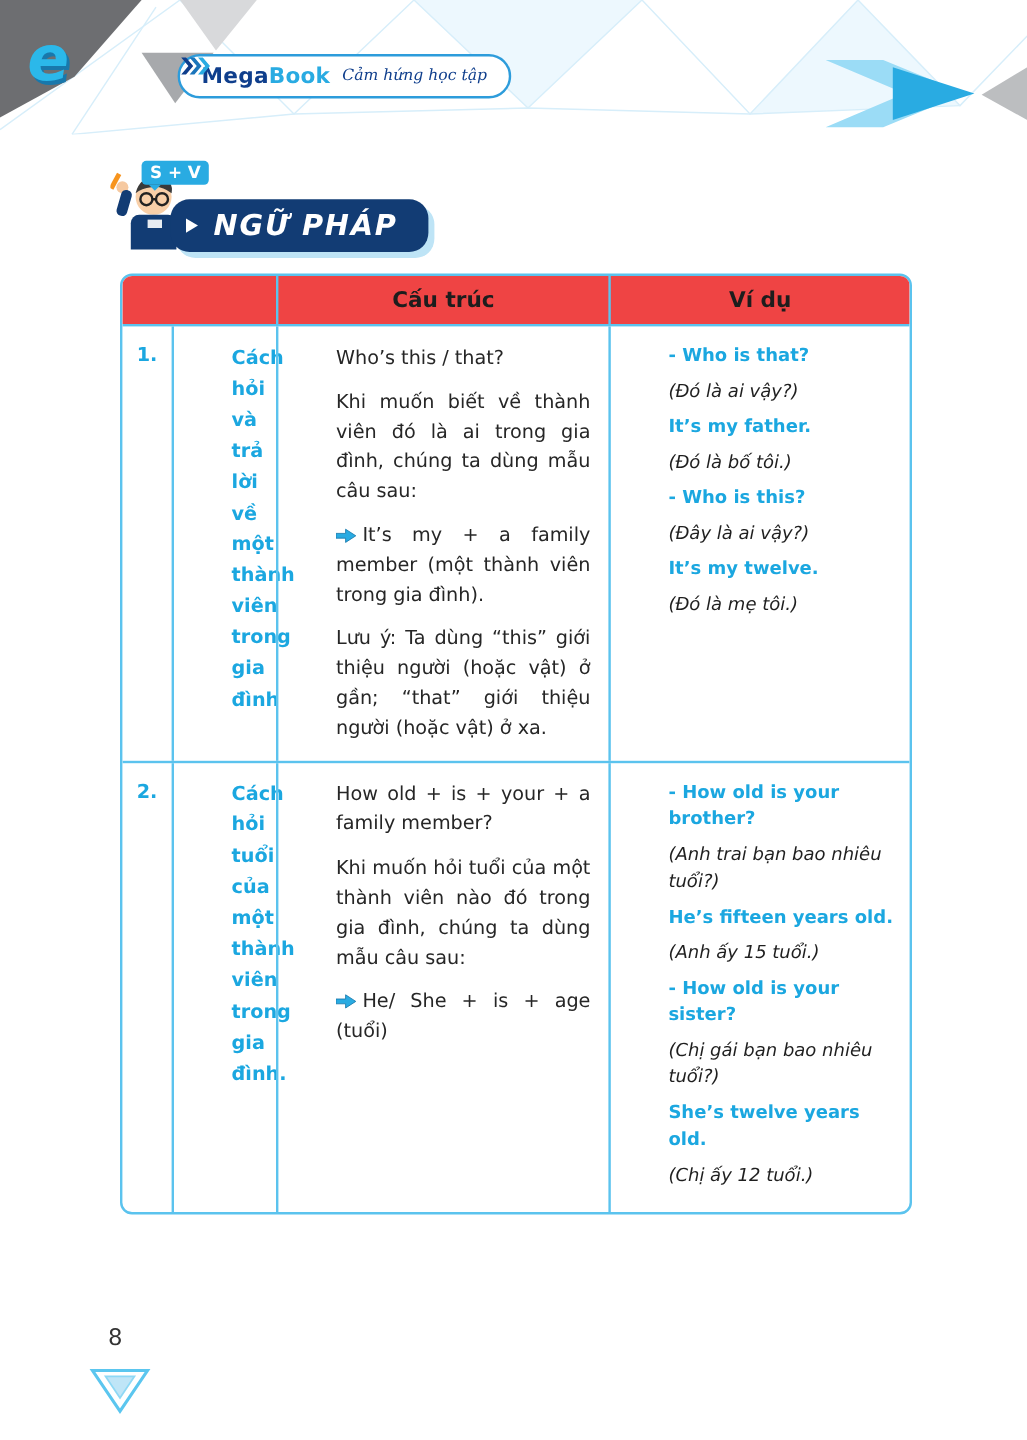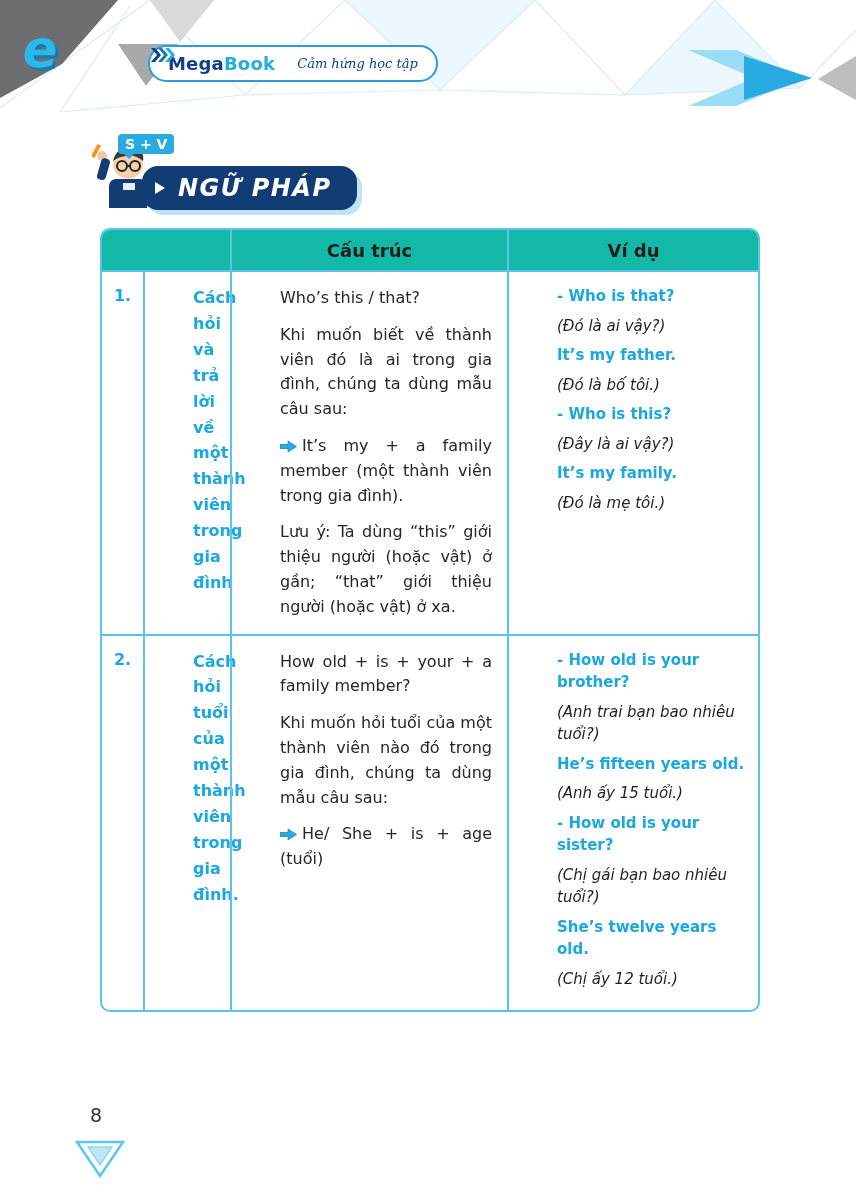--- a/index.html
+++ b/index.html
@@ -9,21 +9,21 @@
     font-family:"DejaVu Sans","Liberation Sans",sans-serif;
   }
 
   
   .header-band { position:absolute; left:0; top:0; width:856px; height:112px; }
   .header-band svg { position:absolute; left:0; top:0; }
 
   .brand-pill {
     position:absolute; left:148px; top:45px; height:37px; z-index:5;
     background:#fff; border:2px solid #2D9CDB; border-radius:20px;
-    display:flex; align-items:center; gap:20px; padding:0 18px;
+    display:flex; align-items:center; gap:8px; padding:0 18px;
   }
   .brand-name { font-size:18px; font-weight:bold; letter-spacing:.2px; }
   .brand-mega { color:#0F3E8C; }
   .brand-book { color:#29ABE2; }
   .brand-tagline {
     font-family:"DejaVu Serif","Liberation Serif",serif;
     font-style:italic; font-size:13px; color:#0F3E8C; margin-left:2px;
   }
 
   
@@ -51,21 +51,21 @@
     border-left:10px solid #ffffff;
   }
 
   
   .grammar-table {
     position:absolute; left:100px; top:228px; width:660px;
     border:2px solid #5BC3EE; border-radius:10px; overflow:hidden; background:#fff;
   }
   .t-header {
     display:grid; grid-template-columns:128px 277px 1fr;
-    background:#14b8a6; height:40px;
+    background:#ef4444; height:40px;
   }
   .th {
     display:flex; align-items:center; justify-content:center;
     font-weight:bold; font-size:18px; color:#1d1d1d;
   }
   .th + .th { border-left:2px solid #5BC3EE; }
 
   .t-row {
     display:grid; grid-template-columns:41px 87px 277px 1fr;
     border-top:2px solid #5BC3EE; min-height:348px;
@@ -162,21 +162,21 @@
               </svg></span>It’s my + a family member (một thành viên trong gia đình).</div>
           <div class="struct-p">Lưu ý: Ta dùng “this” giới thiệu người (hoặc vật) ở gần; “that” giới thiệu người (hoặc vật) ở xa.</div>
         </div>
     <div class="cell ex-cell">
           <div class="ex-en">- Who is that?</div>
           <div class="ex-vi">(Đó là ai vậy?)</div>
           <div class="ex-en">It’s my father.</div>
           <div class="ex-vi">(Đó là bố tôi.)</div>
           <div class="ex-en">- Who is this?</div>
           <div class="ex-vi">(Đây là ai vậy?)</div>
-          <div class="ex-en">It’s my family.</div>
+          <div class="ex-en">It’s my twelve.</div>
           <div class="ex-vi">(Đó là mẹ tôi.)</div>
         </div>
   </div>
 
   <div class="t-row">
     <div class="cell num-cell">2.</div>
     <div class="cell title-cell">Cách hỏi tuổi của một thành viên trong gia đình.</div>
     <div class="cell struct-cell">
           <div class="struct-p">How old + is + your + a family member?</div>
           <div class="struct-p">Khi muốn hỏi tuổi của một thành viên nào đó trong gia đình, chúng ta dùng mẫu câu sau:</div>

